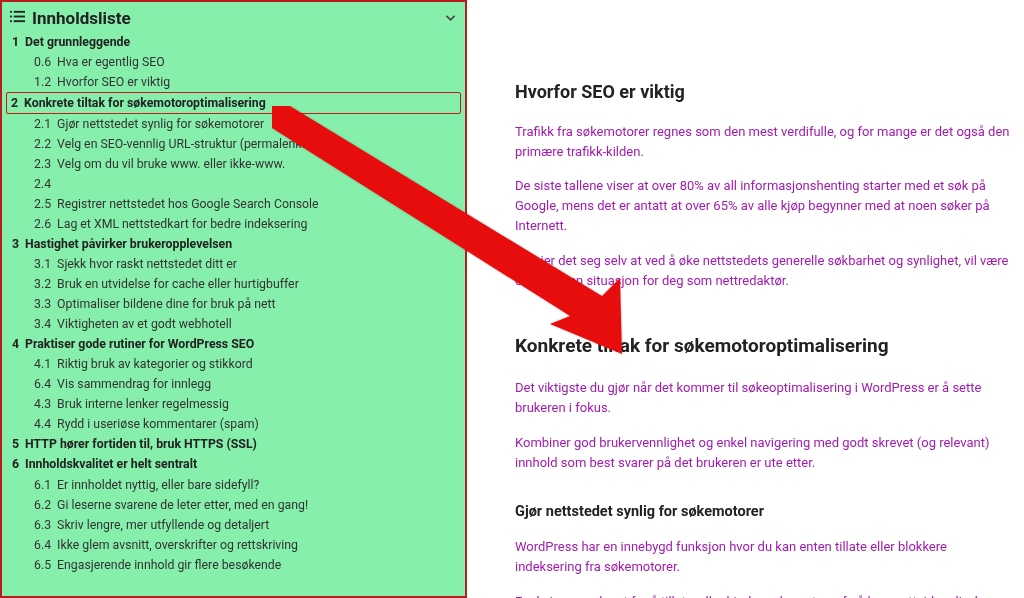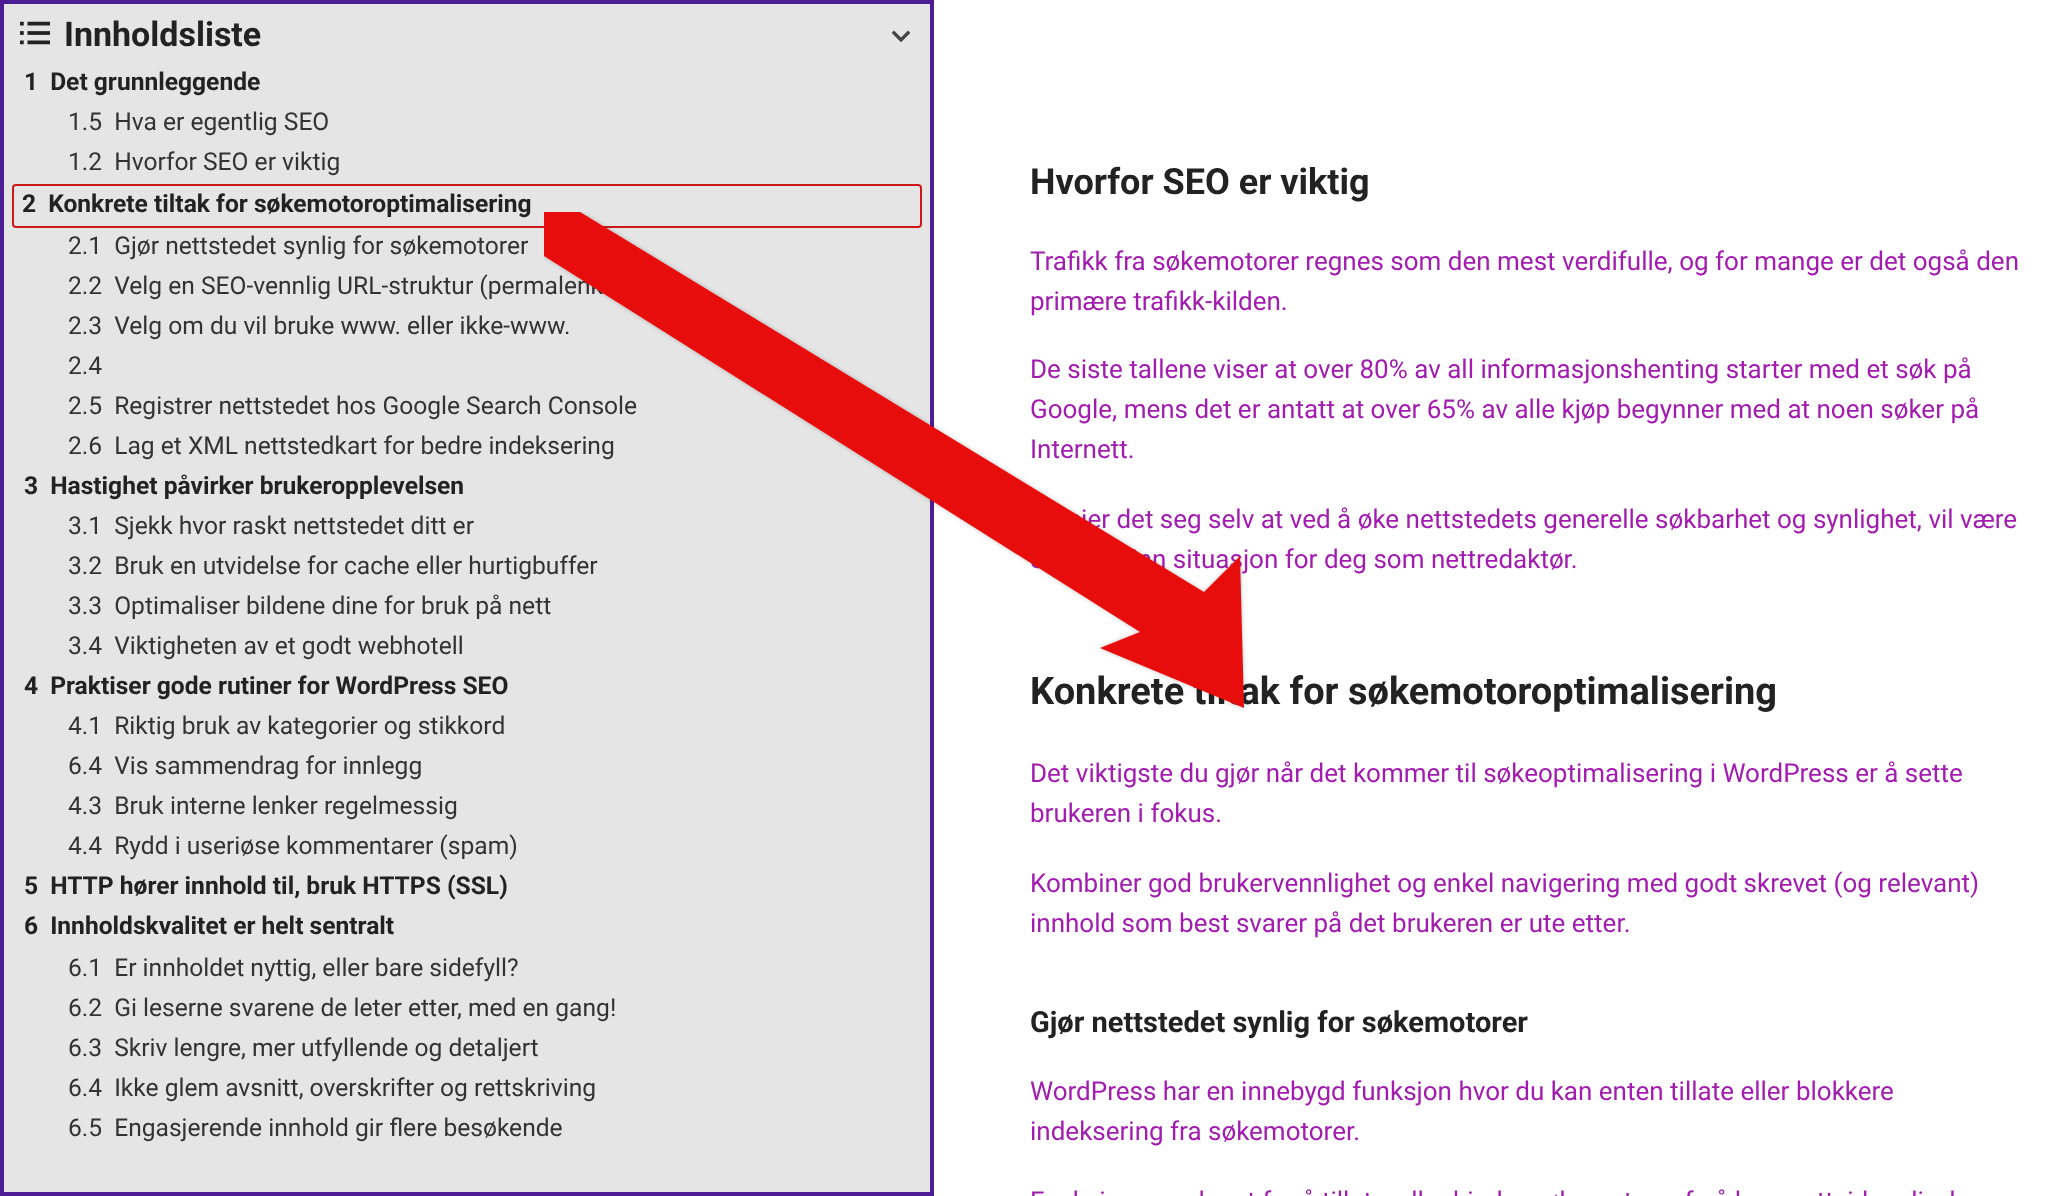--- a/index.html
+++ b/index.html
@@ -12,22 +12,22 @@
     position: relative;
   }
   .layout {
     display: flex;
     width: 100%;
     height: 100%;
   }
   .toc {
     width: 467px;
     flex: 0 0 467px;
-    border: 2px solid #4c1d95;
-    background: #e5e5e5;
+    border: 2px solid #b91c1c;
+    background: #86efac;
     padding: 6px 8px 4px 8px;
     overflow: hidden;
     position: relative;
   }
   .toc-header {
     display: flex;
     align-items: center;
     justify-content: space-between;
     padding: 0 0 2px 0;
   }
@@ -133,21 +133,21 @@
             <polyline points="3,6 8,11 13,6"></polyline>
           </svg>
       </span>
     </div>
     <div class="toc-list" id="toc-list">
         <div class="toc-row level1">
           <span class="num">1</span>
           <span>Det grunnleggende</span>
         </div>
         <div class="toc-row level2">
-          <span class="num">1.5</span>
+          <span class="num">0.6</span>
           <span>Hva er egentlig SEO</span>
         </div>
         <div class="toc-row level2">
           <span class="num">1.2</span>
           <span>Hvorfor SEO er viktig</span>
         </div>
         <div class="toc-row level1 highlighted">
           <span class="num">2</span>
           <span>Konkrete tiltak for søkemotoroptimalisering</span>
         </div>
@@ -209,21 +209,21 @@
         <div class="toc-row level2">
           <span class="num">4.3</span>
           <span>Bruk interne lenker regelmessig</span>
         </div>
         <div class="toc-row level2">
           <span class="num">4.4</span>
           <span>Rydd i useriøse kommentarer (spam)</span>
         </div>
         <div class="toc-row level1">
           <span class="num">5</span>
-          <span>HTTP hører innhold til, bruk HTTPS (SSL)</span>
+          <span>HTTP hører fortiden til, bruk HTTPS (SSL)</span>
         </div>
         <div class="toc-row level1">
           <span class="num">6</span>
           <span>Innholdskvalitet er helt sentralt</span>
         </div>
         <div class="toc-row level2">
           <span class="num">6.1</span>
           <span>Er innholdet nyttig, eller bare sidefyll?</span>
         </div>
         <div class="toc-row level2">

